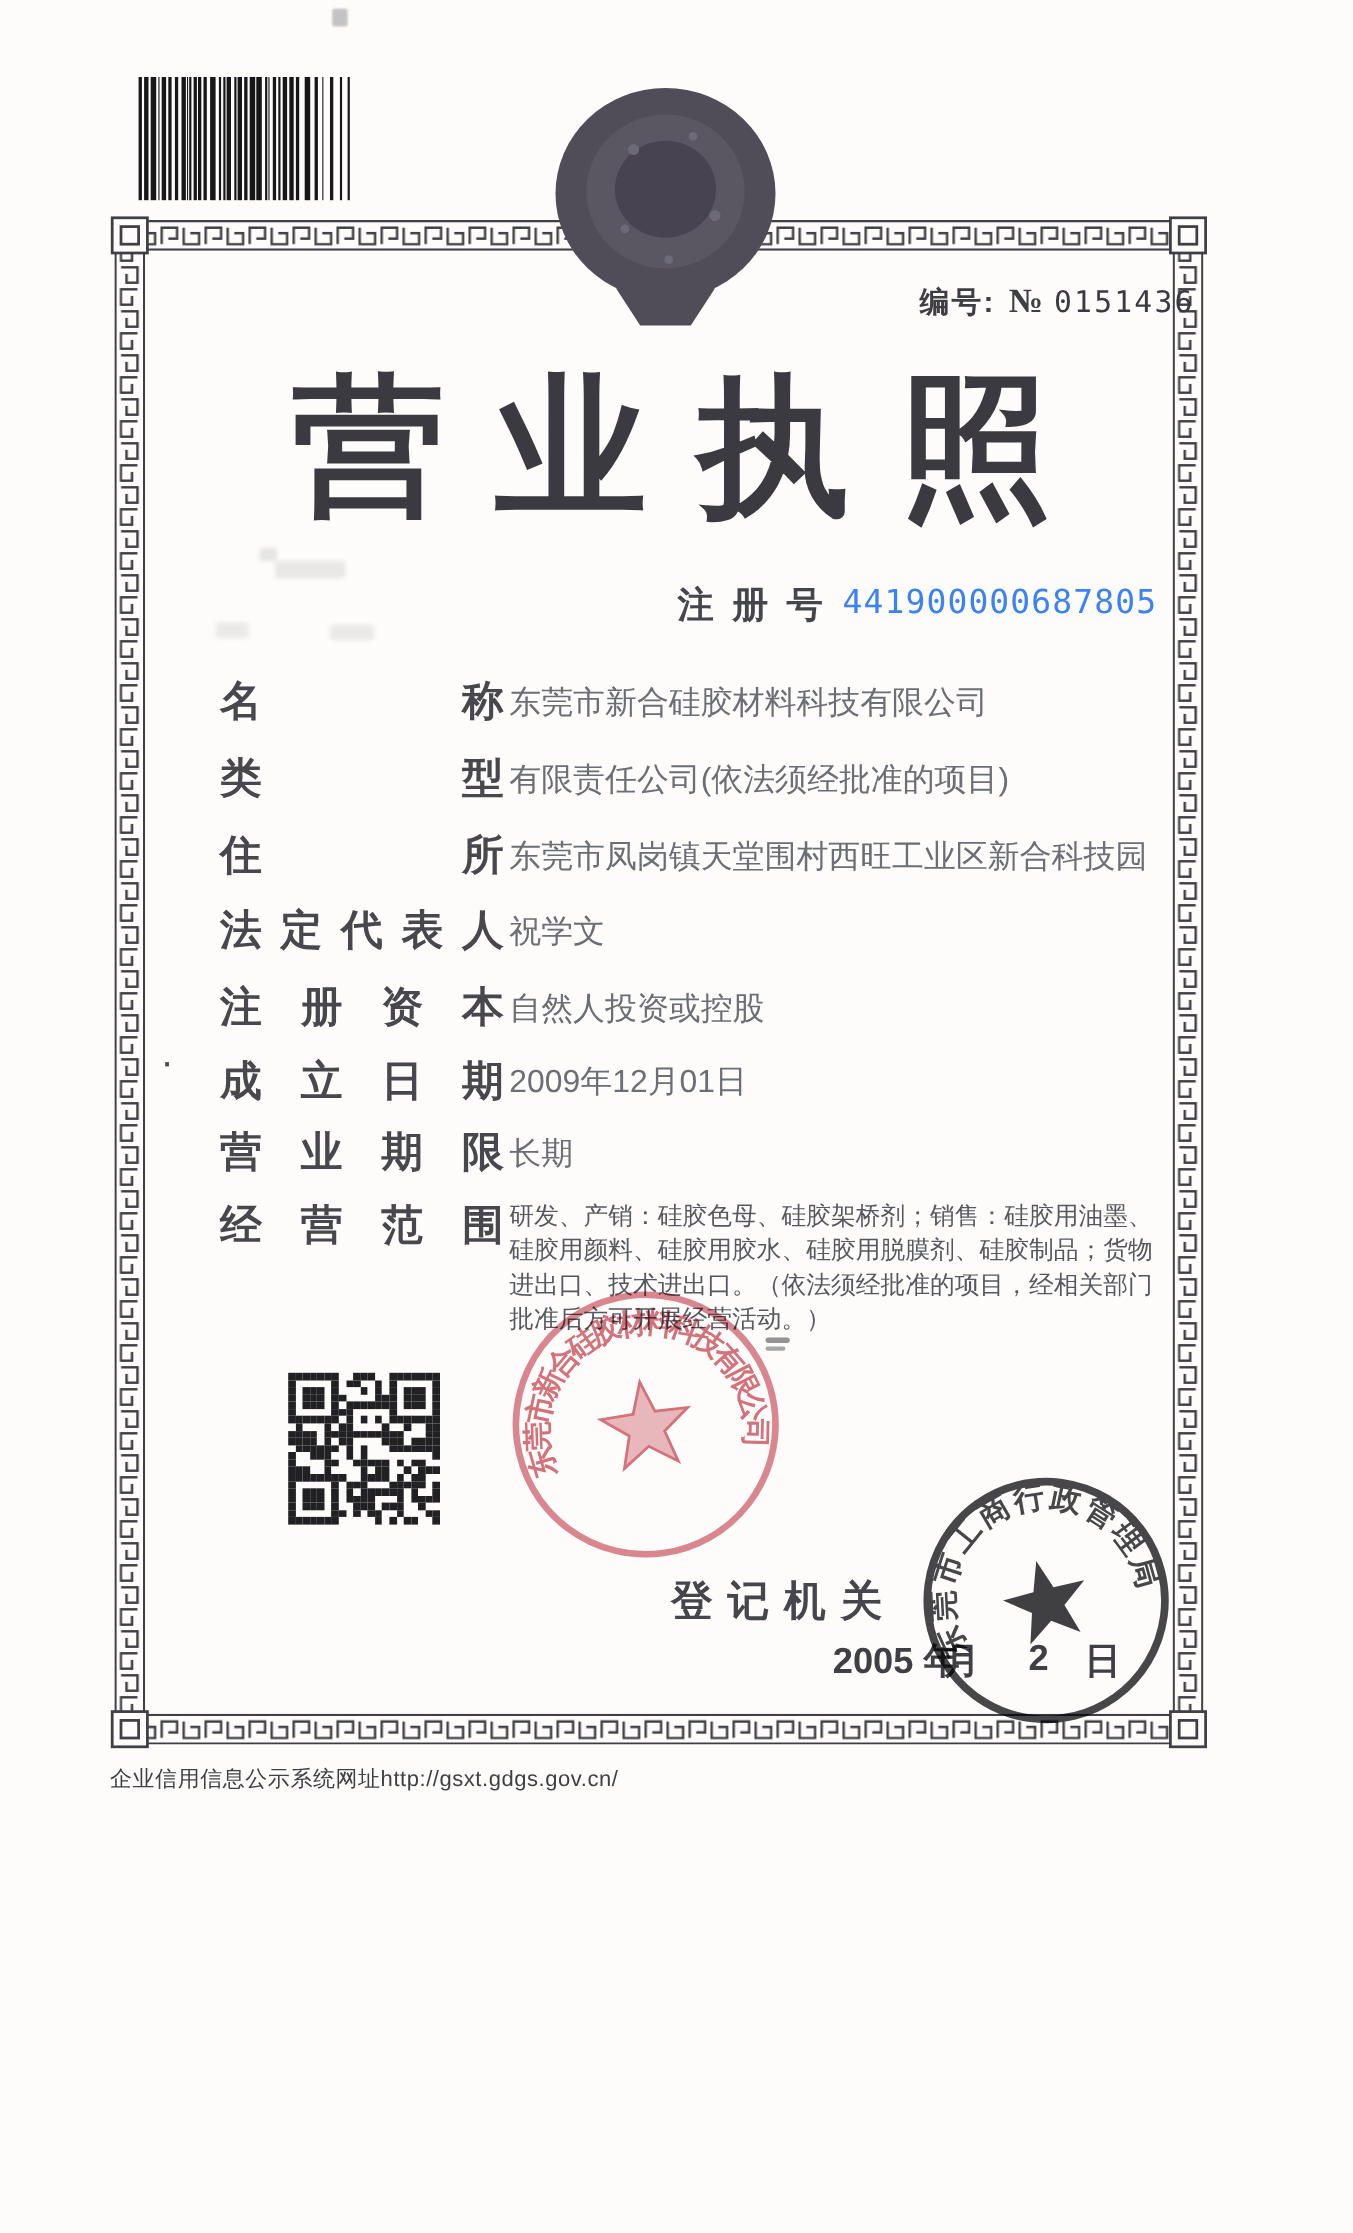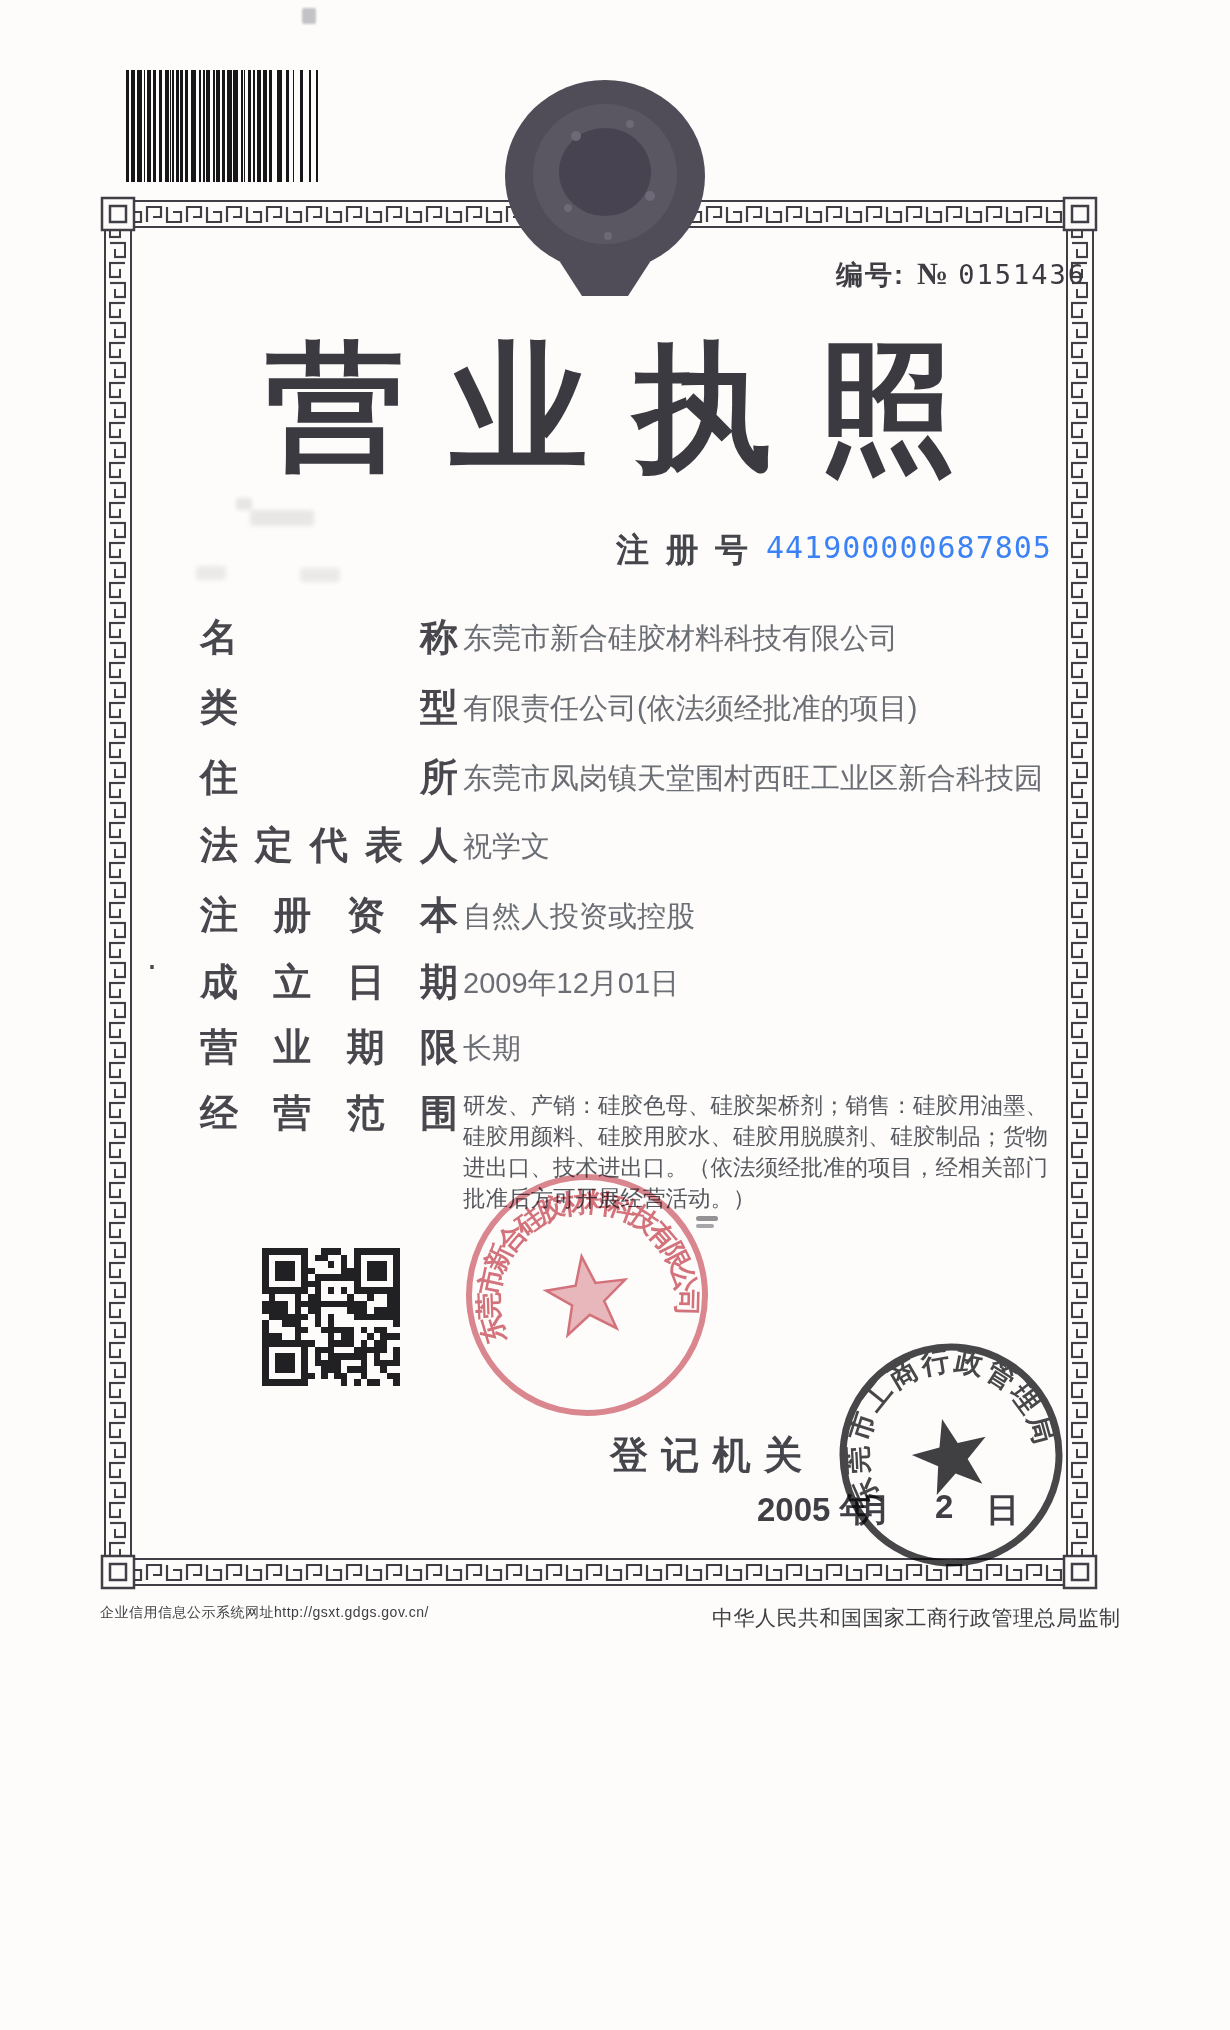--- a/index.html
+++ b/index.html
@@ -46,21 +46,21 @@
   
   .seal{z-index:5;mix-blend-mode:multiply;}
   .company-seal{left:452px;top:1160px;opacity:.88;transform:rotate(-8deg);}
   .registry-seal{left:826px;top:1330px;opacity:.85;transform:rotate(-14deg);}
 
   
   .registrar{left:610px;top:1430px;width:192px;font-size:38px;font-weight:700;color:#45454c;z-index:2;}
   .date-part{top:1488px;font-size:33px;font-weight:700;color:#3f3f45;z-index:2;white-space:nowrap;}
 
   
-  .footer-left{left:100px;top:1604px;font-size:14px;color:#3e4044;z-index:2;letter-spacing:.5px;}
+  .footer-left{left:100px;top:1604px;font-size:20px;color:#3e4044;z-index:2;letter-spacing:.5px;}
   .footer-right{left:712px;top:1604px;font-size:21px;color:#3e4044;z-index:2;letter-spacing:.5px;}
 
   
   .emblem{left:498px;top:76px;z-index:3;}
 
   
   .art{position:absolute;background:#8b8b92;border-radius:3px;filter:blur(2px);z-index:2;}
   .mark{position:absolute;color:#4b4b52;z-index:2;}
 </style>
 </head>
@@ -734,21 +734,20 @@
         <path id="rsArc" d="M46,153 A84,84 0 1,1 204,153" fill="none"></path>
       </defs>
     <circle cx="125" cy="125" r="108" fill="none" stroke="#26262a" stroke-width="7"></circle>
     <text font-size="28" font-weight="700" fill="#26262a" letter-spacing="1">
       <textPath href="#rsArc" startOffset="0" textLength="305">东莞市工商行政管理局</textPath>
     </text>
     <polygon points="125,88 134.4,115 163,115.6 140.2,132.9 148.5,160.4 125,144 101.5,160.4 109.8,132.9 87,115.6 115.6,115" fill="#1e1e22"></polygon>
   </svg>
 
   <div class="abs footer-left">企业信用信息公示系统网址http://gsxt.gdgs.gov.cn/</div>
-  <div class="abs footer-right">中华人民共和国国家工商行政管理总局监制</div>
 
   <div class="mark" style="left:146px;top:944px;font-size:36px;">·</div>
   <div class="art" style="left:250px;top:510px;width:64px;height:16px;opacity:.18;"></div>
   <div class="art" style="left:196px;top:566px;width:30px;height:14px;opacity:.16;"></div>
   <div class="art" style="left:300px;top:568px;width:40px;height:14px;opacity:.16;"></div>
   <div class="art" style="left:302px;top:8px;width:14px;height:16px;opacity:.5;border-radius:2px;filter:blur(1px);"></div>
   <div class="art" style="left:236px;top:498px;width:16px;height:12px;opacity:.2;"></div>
   <div class="art" style="left:696px;top:1216px;width:22px;height:5px;opacity:.55;filter:none;background:#3c3c42;"></div>
   <div class="art" style="left:696px;top:1224px;width:18px;height:4px;opacity:.45;filter:none;background:#3c3c42;"></div>
 </div>

